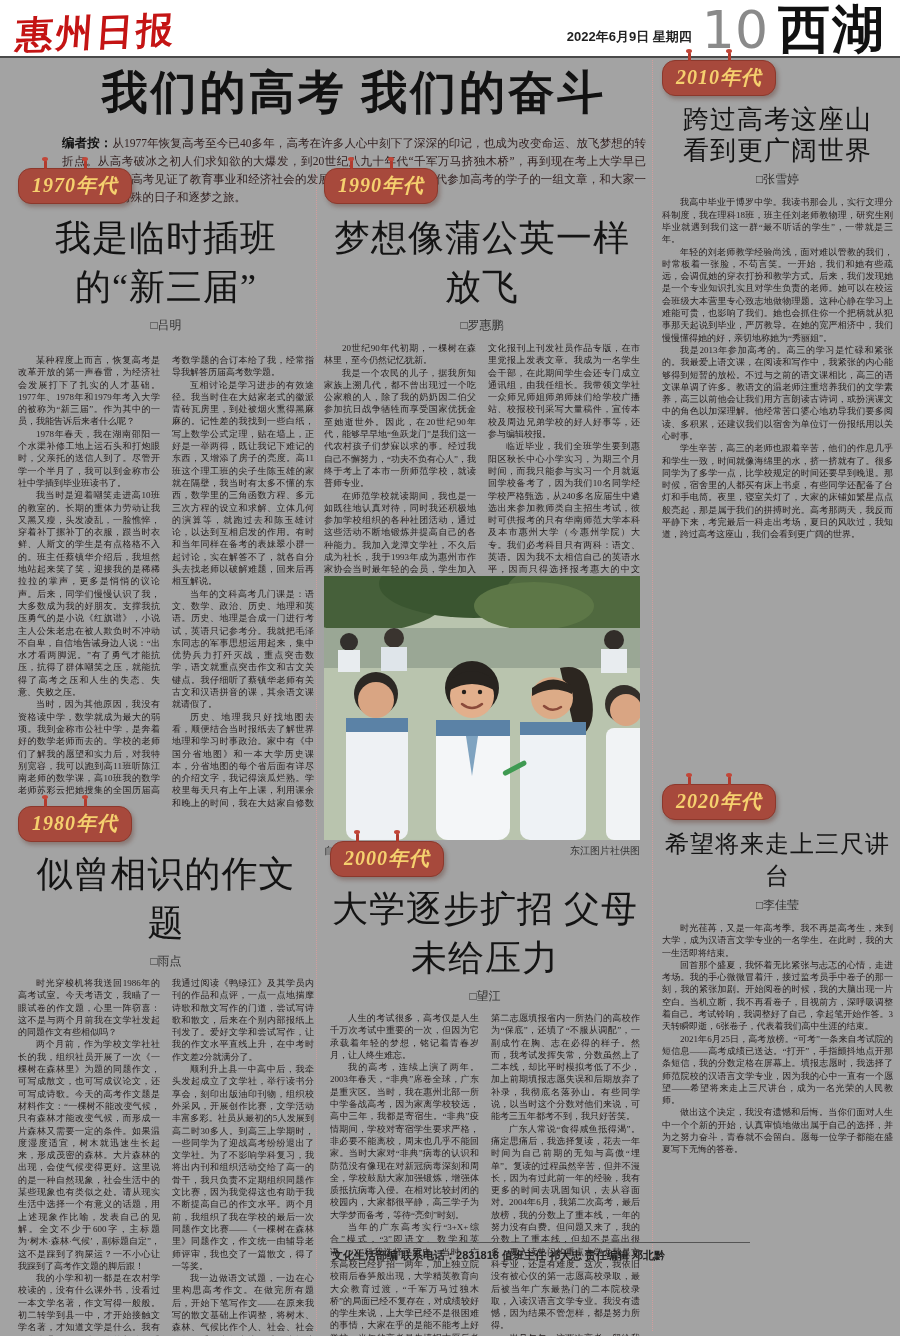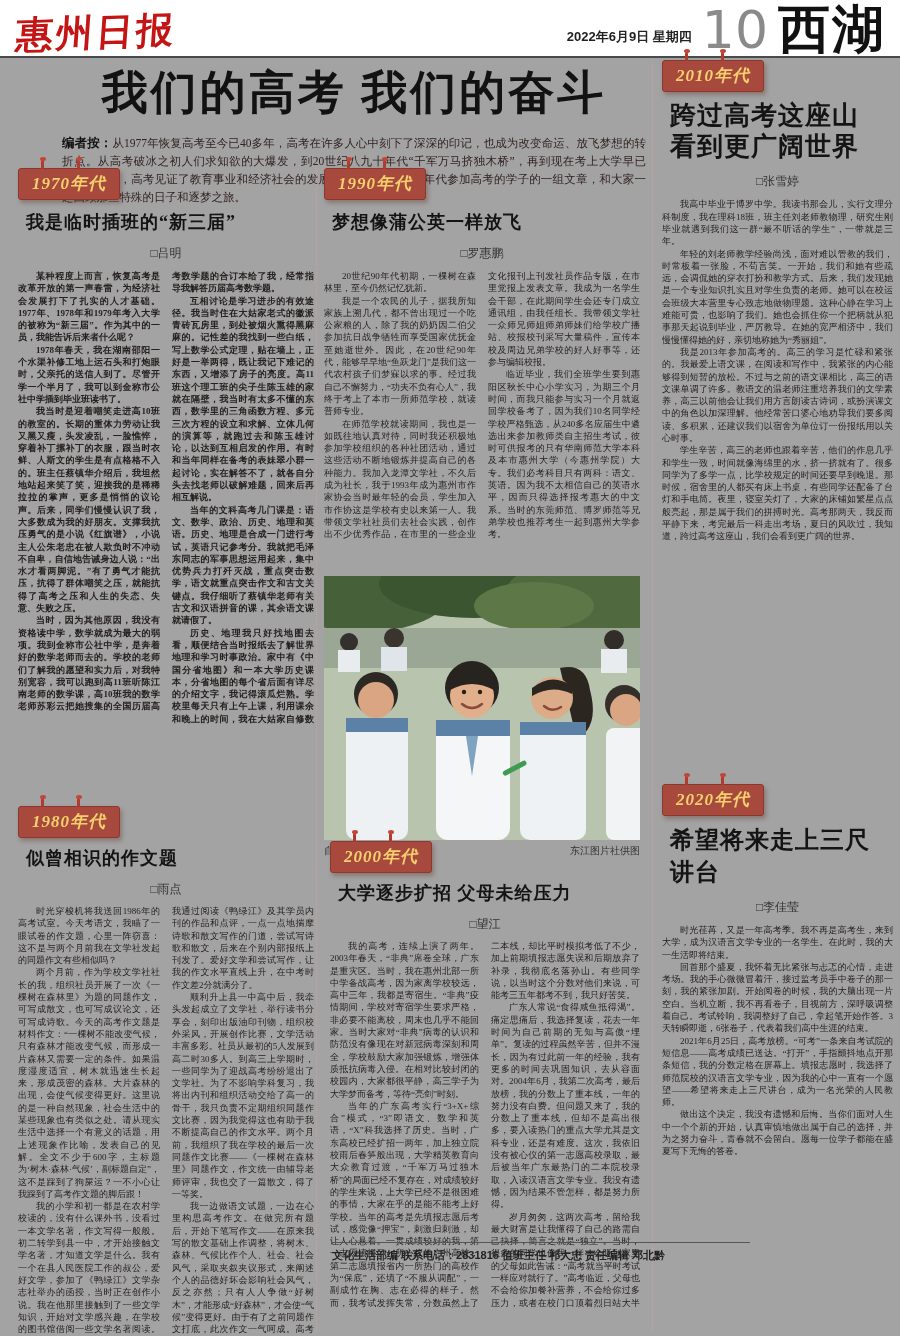--- a/index.html
+++ b/index.html
@@ -18,32 +18,32 @@
   .content{position:absolute;top:58px;left:0;width:900px;height:1278px;background:#a3a3a3;}
   .vrule{position:absolute;width:0;border-left:1px dotted #d49c9c;}
   
   .banner{position:absolute;left:58px;top:4px;width:592px;}
   .banner h1{margin:0;text-align:center;font-size:46px;letter-spacing:3px;color:#121212;
              font-weight:900;}
   .ednote{margin:10px 4px 0 4px;font-size:11.5px;line-height:1.55;color:#332222;text-align:justify;}
   .ednote b{font-size:12.5px;color:#111;}
   
   .era-badge{position:relative;display:inline-block;background:#a7493c;color:#f5d06e;
-             border:1px solid #8c382c;border-radius:3px;padding:3px 13px 4px 13px;
-             font-size:17px;font-weight:bold;letter-spacing:1px;
+             border:1px solid #8c382c;border-radius:13px;padding:3px 13px 4px 13px;
+             font-size:20px;font-weight:bold;letter-spacing:1px;
              box-shadow:2px 3px 4px rgba(90,40,30,0.35);font-style:italic;}
   .pin{position:absolute;top:-9px;width:3px;height:9px;background:#b23b2e;border-radius:2px;}
   .pin::after{content:"";position:absolute;top:-3px;left:-1.5px;width:6px;height:4px;
               background:#c24638;border-radius:50%;}
   .pin.p1{left:22%;} .pin.p2{left:58%;}
   
   .story{position:absolute;}
-  .story-title{margin:8px;text-align:left;font-weight:bold;color:#141414;letter-spacing:1px;}
-  .t27{font-size:18px;} .t26{font-size:26px;line-height:1.18;}
-  .byline{text-align:center;font-size:12px;color:#333;margin-top:11px;}
+  .story-title{margin:2px;text-align:center;font-weight:normal;color:#141414;letter-spacing:1px;}
+  .t27{font-size:36px;} .t26{font-size:26px;line-height:1.18;}
+  .byline{text-align:center;font-size:12px;color:#333;margin-top:5px;}
   .story-body{font-size:9px;line-height:12.3px;text-align:justify;color:#262020;overflow:hidden;}
   .cols2{column-count:2;column-gap:12px;column-fill:auto;}
   .story-body p{margin:0;text-indent:2em;}
   
   .photo-wrap{position:absolute;left:324px;top:518px;width:316px;}
   .photo-frame{width:316px;height:264px;overflow:hidden;background:#aabb9d;}
   .photo-caption{display:flex;justify-content:space-between;font-size:10px;color:#333;
                  margin-top:4px;font-family:"Liberation Sans",sans-serif;}
   
   .page-footer{position:absolute;left:332px;top:1184px;width:418px;border-top:1px solid #555;
@@ -75,21 +75,21 @@
     </section>
 
     <article class="story" style="left:18px;top:110px;width:296px;">
       <div class="era-badge">
         <span class="pin p1"></span>
         <span class="pin p2"></span>
         <span>1970年代</span>
       </div>
       <h2 class="story-title t27" style="margin-top:10px;">我是临时插班的“新三届”</h2>
       <div class="byline">□吕明</div>
-      <div class="story-body cols2" style="height:460px;margin-top:8px;font-weight:bold;">
+      <div class="story-body cols2" style="height:460px;margin-top:20px;">
           <p>某种程度上而言，恢复高考是改革开放的第一声春雷，为经济社会发展打下了扎实的人才基础。1977年、1978年和1979年考入大学的被称为“新三届”。作为其中的一员，我能告诉后来者什么呢？</p>
           <p>1978年春天，我在湖南邵阳一个水渠补修工地上运石头和打炮眼时，父亲托的送信人到了。尽管开学一个半月了，我可以到金称市公社中学插到毕业班读书了。</p>
           <p>我当时是迎着嘲笑走进高10班的教室的。长期的重体力劳动让我又黑又瘦，头发凌乱，一脸憔悴，穿着补丁摞补丁的衣服，跟当时衣鲜、人斯文的学生是有点格格不入的。班主任蔡镇华介绍后，我坦然地站起来笑了笑，迎接我的是稀稀拉拉的掌声，更多是悄悄的议论声。后来，同学们慢慢认识了我，大多数成为我的好朋友。支撑我抗压勇气的是小说《红旗谱》，小说主人公朱老忠在被人欺负时不冲动不自卑，自信地告诫身边人说：“出水才看两脚泥。”有了勇气才能抗压，抗得了群体嘲笑之压，就能抗得了高考之压和人生的失态、失意、失败之压。</p>
           <p>当时，因为其他原因，我没有资格读中学，数学就成为最大的弱项。我到金称市公社中学，是奔着好的数学老师而去的。学校的老师们了解我的愿望和实力后，对我特别宽容，我可以跑到高11班听陈江南老师的数学课，高10班我的数学老师苏彩云把她搜集的全国历届高考数学题的合订本给了我，经常指导我解答历届高考数学题。</p>
           <p>互相讨论是学习进步的有效途径。我当时住在大姑家老式的徽派青砖瓦房里，到处被烟火熏得黑麻麻的。记性差的我找到一些白纸，写上数学公式定理，贴在墙上，正好是一举两得，既让我记下难记的东西，又增添了房子的亮度。高11班这个理工班的尖子生陈玉雄的家就在隔壁，我当时有太多不懂的东西，数学里的三角函数方程、多元三次方程的设立和求解、立体几何的演算等，就跑过去和陈玉雄讨论，以达到互相启发的作用。有时和当年同样在备考的表妹翠小群一起讨论，实在解答不了，就各自分头去找老师以破解难题，回来后再相互解说。</p>
           <p>当年的文科高考几门课是：语文、数学、政治、历史、地理和英语。历史、地理是合成一门进行考试，英语只记参考分。我就把毛泽东同志的军事思想运用起来，集中优势兵力打歼灭战，重点突击数学，语文就重点突击作文和古文关键点。我仔细听了蔡镇华老师有关古文和汉语拼音的课，其余语文课就请假了。</p>
           <p>历史、地理我只好找地图去看，顺便结合当时报纸去了解世界地理和学习时事政治。家中有《中国分省地图》和一本大学历史课本，分省地图的每个省后面有详尽的介绍文字，我记得滚瓜烂熟。学校里每天只有上午上课，利用课余和晚上的时间，我在大姑家自修数学。下午，带着木板凳到学校后面的寺背山的梨树下看书。累了，就去学校里找教导主任李兴汉借新的《人民文学》看，他是语文老师，我们在一起就聊文学和政治，一些东西在高考中还用上了。当年许多同学很怕高考作文，变着改写、缩写、扩写、正反题等花样。我跟送米和蔬菜来大姑家的父亲提及这话题，父亲说：“万变不离其宗，只要你有扎实的文学功底，怕什么呢？”</p>
         </div>
     </article>
 
@@ -181,20 +181,21 @@
 
     <article class="story" style="left:330px;top:783px;width:310px;">
       <div class="era-badge">
         <span class="pin p1"></span>
         <span class="pin p2"></span>
         <span>2000年代</span>
       </div>
       <h2 class="story-title t27" style="margin-top:8px;">大学逐步扩招 父母未给压力</h2>
       <div class="byline">□望江</div>
       <div class="story-body cols2" style="height:372px;margin-top:7px;">
+          <p>人生的考试很多，高考仅是人生千万次考试中重要的一次，但因为它承载着年轻的梦想，铭记着青春岁月，让人终生难忘。</p>
           <p>我的高考，连续上演了两年。2003年春天，“非典”席卷全球，广东是重灾区。当时，我在惠州北部一所中学备战高考，因为家离学校较远，高中三年，我都是寄宿生。“非典”疫情期间，学校对寄宿学生要求严格，非必要不能离校，周末也几乎不能回家。当时大家对“非典”病毒的认识和防范没有像现在对新冠病毒深刻和周全，学校鼓励大家加强锻炼，增强体质抵抗病毒入侵。在相对比较封闭的校园内，大家都很平静，高三学子为大学梦而备考，等待“亮剑”时刻。</p>
           <p>当年的广东高考实行“3+X+综合”模式，“3”即语文、数学和英语，“X”科我选择了历史。当时，广东高校已经扩招一两年，加上独立院校雨后春笋般出现，大学精英教育向大众教育过渡，“千军万马过独木桥”的局面已经不复存在，对成绩较好的学生来说，上大学已经不是很困难的事情，大家在乎的是能不能考上好学校。当年的高考是先填报志愿后考试，感觉像“押宝”，刺激归刺激，却让人心悬着。一贯成绩较好的我，第一志愿填报了一所心仪的广州高校，第二志愿填报省内一所热门的高校作为“保底”，还填了“不服从调配”，一副成竹在胸、志在必得的样子。然而，我考试发挥失常，分数虽然上了二本线，却比平时模拟考低了不少，加上前期填报志愿失误和后期放弃了补录，我彻底名落孙山。有些同学说，以当时这个分数对他们来说，可能考三五年都考不到，我只好苦笑。</p>
           <p>广东人常说“食得咸鱼抵得渴”。痛定思痛后，我选择复读，花去一年时间为自己前期的无知与高傲“埋单”。复读的过程虽然辛苦，但并不漫长，因为有过此前一年的经验，我有更多的时间去巩固知识，去从容面对。2004年6月，我第二次高考，最后放榜，我的分数上了重本线，一年的努力没有白费。但问题又来了，我的分数上了重本线，但却不是高出很多，要入读热门的重点大学尤其是文科专业，还是有难度。这次，我依旧没有被心仪的第一志愿高校录取，最后被当年广东最热门的二本院校录取，入读汉语言文学专业。我没有遗憾，因为结果不管怎样，都是努力所得。</p>
           <p>岁月匆匆，这两次高考，留给我最大财富是让我懂得了自己的路需自己抉择，简言之就是“独立”。当时，很多的同学也像我一样，会听到家里的父母如此告诫：“高考就当平时考试一样应对就行了。”高考临近，父母也不会给你加餐补营养，不会给你过多压力，或者在校门口顶着烈日站大半天等待考试结束铃声响起，一切都得自己去应对。高考只是人生中的一次重要考试，后来生活告诉我们，人生的考试千万次，一次比一次激烈，且没有标准答案，每一次都得靠自己。</p>
         </div>
     </article>
 
     <article class="story" style="left:662px;top:2px;width:231px;">
       <div class="era-badge">
         <span class="pin p1"></span>

